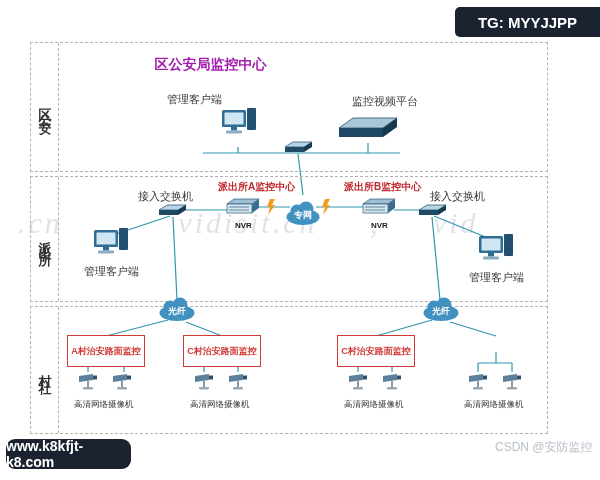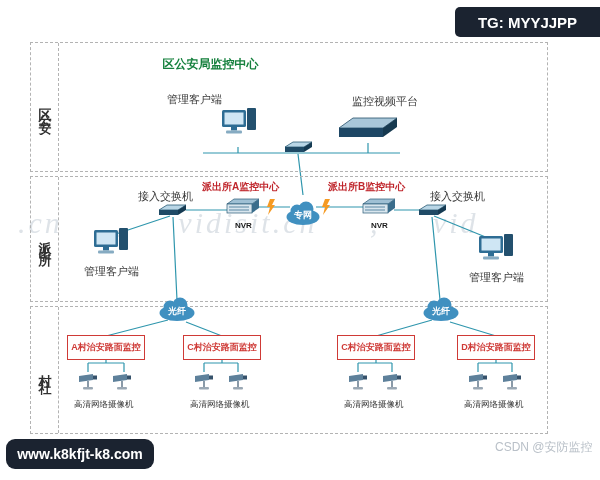--- a/index.html
+++ b/index.html
@@ -14,42 +14,42 @@
   }
   .csdn { position:absolute; left:495px; top:439px; font-size:12px; color:#b9c0c8; z-index:4; }
 
   .lines { position:absolute; left:0; top:0; z-index:2; }
 
   .row { position:absolute; border:1px dashed #b3b3b3; z-index:2; }
   .side-col { position:absolute; left:0; top:0; bottom:0; width:28px;
     border-right:1px dashed #b3b3b3; display:flex; align-items:center; justify-content:center; }
   .side-label { writing-mode:vertical-rl; letter-spacing:6px; font-size:13px; font-weight:bold; color:#2f2f2f; }
 
-  .big-title { position:absolute; z-index:3; font-size:12px; font-weight:bold; color:#15803d;
+  .big-title { position:absolute; z-index:3; font-size:14px; font-weight:bold; color:#a21caf;
     text-align:center; white-space:nowrap; }
-  .red-title { position:absolute; z-index:3; font-size:10px; font-weight:bold; color:#c0272d; white-space:nowrap; }
+  .red-title { position:absolute; z-index:3; font-size:10px; font-weight:bold; color:#c0272d; white-space:nowrap;margin-left:16px; }
   .lbl { position:absolute; z-index:3; font-size:11px; color:#3a3a3a; white-space:nowrap; }
   .nvr-label { position:absolute; z-index:3; font-size:8px; font-weight:bold; color:#1a1a1a; }
-  .red-box { position:absolute; z-index:3; height:25px; border:1px solid #cf3a36; background:#fffefe;
+  .red-box { position:absolute; z-index:3; height:32px; border:1px solid #cf3a36; background:#fffefe;
     color:#cf3a36; font-weight:bold; font-size:9px; display:flex; align-items:center; justify-content:center;
     white-space:nowrap; padding:0 3px; }
   .cam-label { position:absolute; z-index:3; font-size:8.5px; color:#3a3a3a; white-space:nowrap; }
 
   .icon { position:absolute; z-index:3; line-height:0; }
 
   .cloud { position:absolute; z-index:3; }
   .cloud svg { position:absolute; left:0; top:0; }
   .cloud-text { position:absolute; left:0; top:0; width:100%; height:100%; display:flex;
     align-items:center; justify-content:center; padding-top:5px;
     color:#fff; font-size:9px; font-weight:bold; }
 
   .badge { position:absolute; z-index:5; background:#1b2330; color:#fff; display:flex;
     align-items:center; justify-content:center; font-weight:bold; }
   .badge-tg { left:455px; top:7px; width:145px; height:30px; font-size:15px; border-radius:5px 0 0 5px; }
-  .badge-site { left:6px; top:439px; width:148px; height:30px; font-size:14px; border-radius:9px; }
+  .badge-site { left:6px; top:439px; width:125px; height:30px; font-size:14px; border-radius:9px; }
 </style>
 </head>
 <body>
 
 <div class="canvas">
 
   <div class="watermark">.cn , vidisit.cn , vid</div>
   <div class="csdn">CSDN @安防监控</div>
 
   <svg class="lines" width="600" height="480">
@@ -208,21 +208,20 @@
       <ellipse cx="19" cy="17" rx="17.5" ry="8" fill="#4090c0"></ellipse>
       <circle cx="12" cy="11" r="6.5" fill="#4090c0"></circle>
       <circle cx="22" cy="9" r="7.5" fill="#4090c0"></circle>
     </svg>
     <span class="cloud-text">光纤</span>
   </div>
 
   <div class="red-box" style="left:67px;top:335px;width:78px;">A村治安路面监控</div>
   <div class="red-box" style="left:183px;top:335px;width:78px;">C村治安路面监控</div>
   <div class="red-box" style="left:337px;top:335px;width:78px;">C村治安路面监控</div>
-  <div class="red-box" style="left:457px;top:335px;width:78px;">D村治安路面监控</div>
 
   <div class="icon" style="left:77px;top:372px;">
     <svg width="24" height="22" viewBox="0 0 24 22">
         <polygon points="2,4 16,2 16,8 2,10" fill="#5e819b"></polygon>
         <rect x="16" y="3.5" width="4" height="4" fill="#36526b"></rect>
         <rect x="10" y="9" width="2" height="6" fill="#8a9aa8"></rect>
         <rect x="6" y="15" width="10" height="2.5" rx="1" fill="#9aa8b4"></rect>
       </svg>
   </div>
   <div class="icon" style="left:111px;top:372px;">

